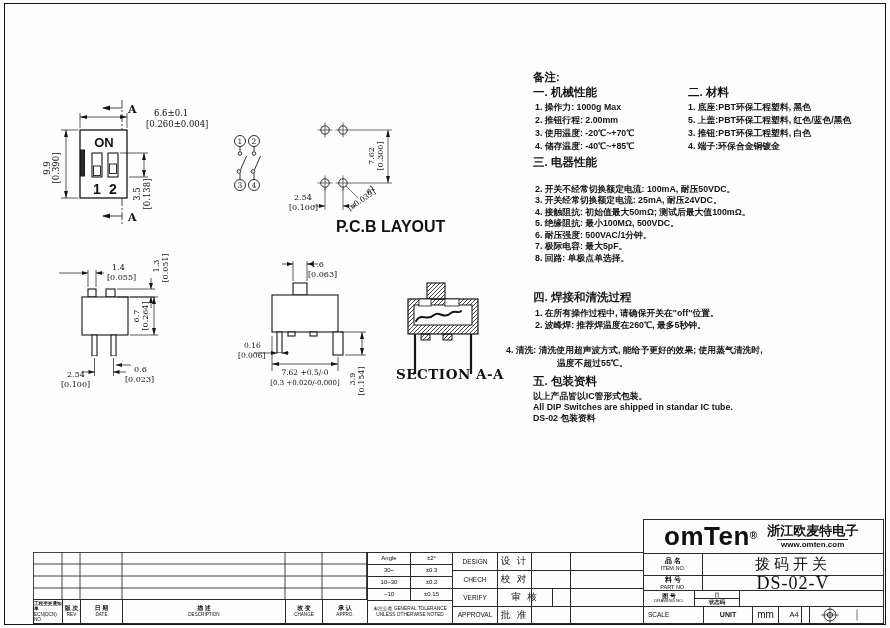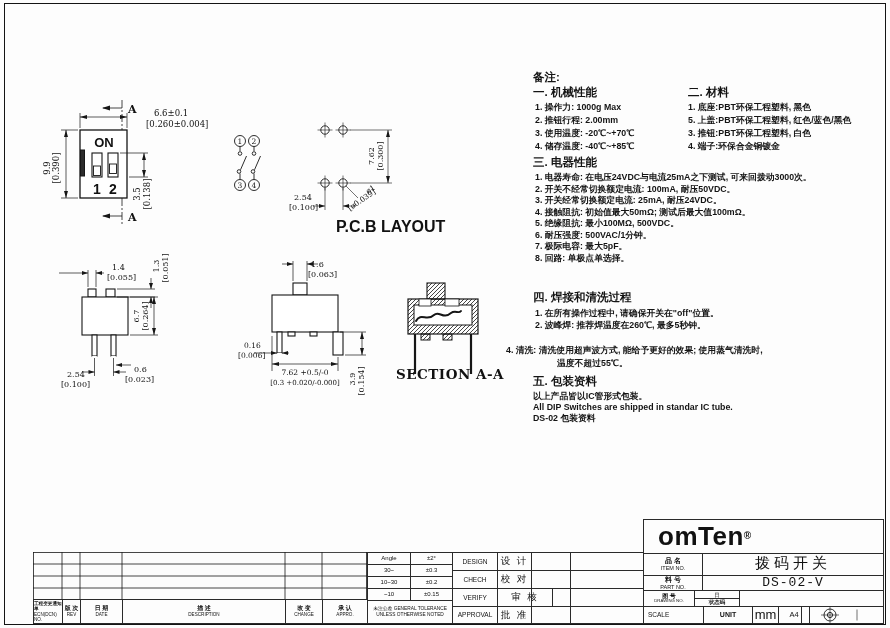--- a/index.html
+++ b/index.html
@@ -15,21 +15,21 @@
   .nh{font-size:11.5px;font-weight:bold;}
   .ni{font-size:8.8px;font-weight:bold;}
   .cell{position:absolute;border:1px solid #2a2a2a;box-sizing:border-box;overflow:hidden;
         display:flex;flex-direction:column;justify-content:center;align-items:center;line-height:1.15;}
   .c-cn{font-size:6px;font-weight:bold;}
   .c-en{font-size:4.6px;}
   .tol-l{font-size:6px;}
   .tol-v{font-size:6px;}
   .app-en{font-size:6.5px;}
   .app-cn{font-size:9.5px;font-weight:normal;letter-spacing:2px;}
-  .serifbig{font-family:Liberation Mono, monospace;}
+  .serifbig{font-family:Liberation Serif, serif;}
 </style>
 </head>
 <body>
 
 <div id="sheet">
   <div class="border-outer"></div>
 
   <svg class="abs" style="left:40px;top:86px" width="300" height="152">
     <g stroke-width="0.8" stroke="#161616">
       <line x1="82" y1="14" x2="82" y2="139" stroke-dasharray="8 2 2 2"></line>
@@ -252,21 +252,20 @@
   <div class="note ni" style="left:535px;top:102px">1. 操作力: 1000g Max</div>
   <div class="note ni" style="left:535px;top:115px">2. 推钮行程: 2.00mm</div>
   <div class="note ni" style="left:535px;top:128px">3. 使用温度: -20℃~+70℃</div>
   <div class="note ni" style="left:535px;top:141px">4. 储存温度: -40℃~+85℃</div>
   <div class="note nh" style="left:688px;top:85px">二. 材料</div>
   <div class="note ni" style="left:688px;top:102px">1. 底座:PBT环保工程塑料, 黑色</div>
   <div class="note ni" style="left:688px;top:115px">5. 上盖:PBT环保工程塑料, 红色/蓝色/黑色</div>
   <div class="note ni" style="left:688px;top:128px">3. 推钮:PBT环保工程塑料, 白色</div>
   <div class="note ni" style="left:688px;top:141px">4. 端子:环保合金铜镀金</div>
   <div class="note nh" style="left:533px;top:155px">三. 电器性能</div>
-  <div class="note ni" style="left:535px;top:172px">1. 电器寿命: 在电压24VDC与电流25mA之下测试, 可来回拨动3000次。</div>
   <div class="note ni" style="left:535px;top:183.5px">2. 开关不经常切换额定电流: 100mA, 耐压50VDC。</div>
   <div class="note ni" style="left:535px;top:195px">3. 开关经常切换额定电流: 25mA, 耐压24VDC。</div>
   <div class="note ni" style="left:535px;top:206.5px">4. 接触阻抗: 初始值最大50mΩ; 测试后最大值100mΩ。</div>
   <div class="note ni" style="left:535px;top:218px">5. 绝缘阻抗: 最小100MΩ, 500VDC。</div>
   <div class="note ni" style="left:535px;top:229.5px">6. 耐压强度: 500VAC/1分钟。</div>
   <div class="note ni" style="left:535px;top:241px">7. 极际电容: 最大5pF。</div>
   <div class="note ni" style="left:535px;top:252.5px">8. 回路: 单极点单选择。</div>
   <div class="note nh" style="left:533px;top:290px">四. 焊接和清洗过程</div>
   <div class="note ni" style="left:535px;top:308px">1. 在所有操作过程中, 请确保开关在"off"位置。</div>
   <div class="note ni" style="left:535px;top:320px">2. 波峰焊: 推荐焊温度在260℃, 最多5秒钟。</div>
@@ -373,55 +372,59 @@
   <div class="cell" style="left:452px;top:606px;width:46px;height:18px">
       <span class="app-en">APPROVAL</span>
     </div>
   <div class="cell" style="left:497px;top:606px;width:35px;height:18px">
       <span class="app-cn">批 准</span>
     </div>
   <div class="cell" style="left:531px;top:606px;width:40px;height:18px"></div>
   <div class="cell" style="left:570px;top:606px;width:74px;height:18px"></div>
 
   <div class="cell" style="left:643px;top:519px;width:241px;height:35px;flex-direction:row;justify-content:flex-start">
-    <div style="margin-left:14px">
+    <div style="margin-left:20px">
       <span style="font-size:26px;font-weight:bold;letter-spacing:0.5px;font-family:'Liberation Sans',sans-serif">omTen</span><span style="font-size:10px;font-weight:bold;vertical-align:super">®</span>
+    </div>
+    <div style="margin-left:10px;display:flex;flex-direction:column;align-items:center">
+      <span style="font-size:13px;font-weight:bold">浙江欧麦特电子</span>
+      <span style="font-size:8px;font-weight:bold;border-top:1px solid #222;padding:0 4px">www.omten.com</span>
     </div>
   </div>
   <div class="cell" style="left:643px;top:553px;width:60px;height:23px">
     <span class="c-cn" style="font-size:7px">品 名</span>
     <span class="c-en" style="font-size:5.5px">ITEM NO.</span>
   </div>
   <div class="cell" style="left:702px;top:553px;width:182px;height:23px">
     <span class="serifbig" style="font-size:15px;letter-spacing:4px">拨码开关</span>
   </div>
   <div class="cell" style="left:643px;top:575px;width:60px;height:16px">
     <span class="c-cn" style="font-size:7px">料 号</span>
     <span class="c-en" style="font-size:5.5px">PART NO.</span>
   </div>
   <div class="cell" style="left:702px;top:575px;width:182px;height:16px">
-    <span class="serifbig" style="font-size:13px;letter-spacing:1px">DS-02-V</span>
+    <span class="serifbig" style="font-size:18px;letter-spacing:1px">DS-02-V</span>
   </div>
   <div class="cell" style="left:643px;top:590px;width:52px;height:17px">
     <span class="c-cn" style="font-size:6px">图 号</span>
     <span class="c-en" style="font-size:4.3px">DRAWING NO.</span>
   </div>
   <div class="cell" style="left:694px;top:590px;width:46px;height:17px;padding:0">
     <span style="font-size:5.5px;border-bottom:1px solid #2a2a2a;width:100%;text-align:center">日</span>
     <span style="font-size:5.5px;font-weight:bold;width:100%;text-align:center">状态码</span>
   </div>
   <div class="cell" style="left:739px;top:590px;width:145px;height:17px"></div>
   <div class="cell" style="left:643px;top:606px;width:61px;height:18px;align-items:flex-start;padding-left:4px">
     <span style="font-size:6.5px">SCALE</span>
   </div>
   <div class="cell" style="left:703px;top:606px;width:50px;height:18px">
     <span style="font-size:7px;font-weight:bold">UNIT</span>
   </div>
   <div class="cell" style="left:752px;top:606px;width:27px;height:18px">
-    <span style="font-size:13px">mm</span>
+    <span style="font-size:10px">mm</span>
   </div>
   <div class="cell" style="left:778px;top:606px;width:32px;height:18px">
     <span style="font-size:7.5px">A4</span>
   </div>
   <div class="cell" style="left:801px;top:606px;width:83px;height:18px">
     <svg width="70" height="18">
       <g fill="none" stroke-width="0.9">
         <circle cx="22" cy="9" r="6"></circle>
           <circle cx="22" cy="9" r="2.6"></circle>
         <line x1="13" y1="9" x2="31" y2="9" stroke-width="0.6"></line>

